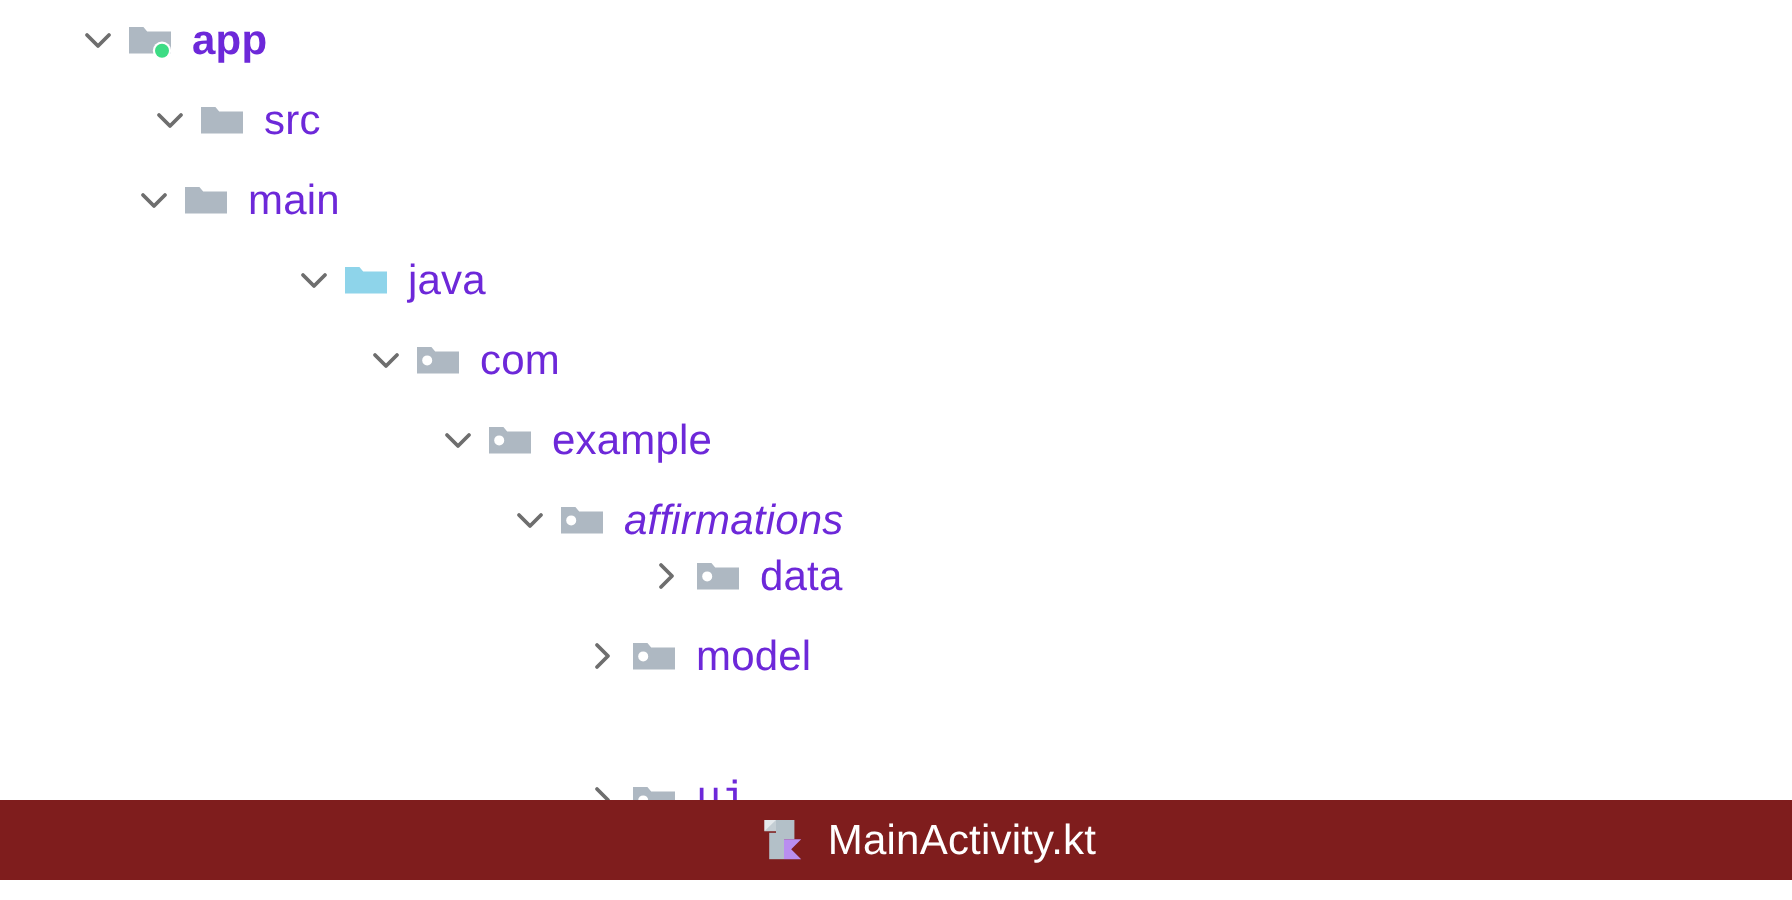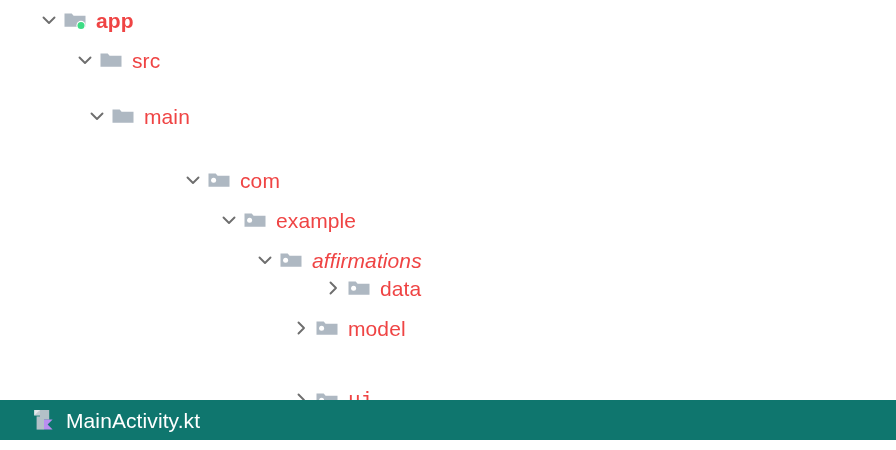--- a/index.html
+++ b/index.html
@@ -24,22 +24,22 @@
     position: absolute;
     left: 0;
     width: 896px;
     height: 40px;
     display: flex;
     align-items: center;
     box-sizing: border-box;
   }
 
   .row.selected {
-    background: #0f766e;
-    justify-content: flex-start;
+    background: #7f1d1d;
+    justify-content: center;
     padding-left: 31px;
   }
 
   .twisty {
     width: 26px;
     height: 26px;
     flex: 0 0 26px;
     position: relative;
   }
   .twisty svg { display: block; }
@@ -48,21 +48,21 @@
     width: 26px;
     height: 26px;
     flex: 0 0 26px;
     position: relative;
     margin-right: 8px;
   }
   .icon svg { display: block; }
 
   .label {
     font-size: 21px;
-    color: #ef4444;
+    color: #6d28d9;
     letter-spacing: 0.1px;
     white-space: nowrap;
     line-height: 1;
   }
   .label.bold { font-weight: bold; }
 
   .row.selected .label {
     color: #ffffff;
   }
   .row.selected .icon { margin-right: 9px; }
@@ -92,32 +92,45 @@
           <path d="M7.5 10.5 L13 16 L18.5 10.5" fill="none" stroke="#6e6e6e" stroke-width="1.9" stroke-linecap="round" stroke-linejoin="round"></path>
         </svg>
       </span>
       <span class="icon">
         <svg width="26" height="26" viewBox="0 0 26 26">
           <path d="M2.5 6.5 h7.2 l1.9 2.3 h11.9 v11.0 h-21 z" fill="#aeb8c2"></path>
         </svg>
       </span>
       <span class="label">src</span>
     </div>
-    <div class="row" style="top: 96px; padding-left: 84px;">
+    <div class="row" style="top: 80px; padding-left: 64px;">
       <span class="twisty">
         <svg width="26" height="26" viewBox="0 0 26 26">
           <path d="M7.5 10.5 L13 16 L18.5 10.5" fill="none" stroke="#6e6e6e" stroke-width="1.9" stroke-linecap="round" stroke-linejoin="round"></path>
         </svg>
       </span>
       <span class="icon">
         <svg width="26" height="26" viewBox="0 0 26 26">
           <path d="M2.5 6.5 h7.2 l1.9 2.3 h11.9 v11.0 h-21 z" fill="#aeb8c2"></path>
         </svg>
       </span>
       <span class="label">main</span>
+    </div>
+    <div class="row" style="top: 120px; padding-left: 144px;">
+      <span class="twisty">
+        <svg width="26" height="26" viewBox="0 0 26 26">
+          <path d="M7.5 10.5 L13 16 L18.5 10.5" fill="none" stroke="#6e6e6e" stroke-width="1.9" stroke-linecap="round" stroke-linejoin="round"></path>
+        </svg>
+      </span>
+      <span class="icon">
+        <svg width="26" height="26" viewBox="0 0 26 26">
+          <path d="M2.5 6.5 h7.2 l1.9 2.3 h11.9 v11.0 h-21 z" fill="#8ed4ea"></path>
+        </svg>
+      </span>
+      <span class="label">java</span>
     </div>
     <div class="row" style="top: 160px; padding-left: 180px;">
       <span class="twisty">
         <svg width="26" height="26" viewBox="0 0 26 26">
           <path d="M7.5 10.5 L13 16 L18.5 10.5" fill="none" stroke="#6e6e6e" stroke-width="1.9" stroke-linecap="round" stroke-linejoin="round"></path>
         </svg>
       </span>
       <span class="icon">
         <svg width="26" height="26" viewBox="0 0 26 26">
           <path d="M2.5 6.5 h7.2 l1.9 2.3 h11.9 v11.0 h-21 z" fill="#aeb8c2"></path>

